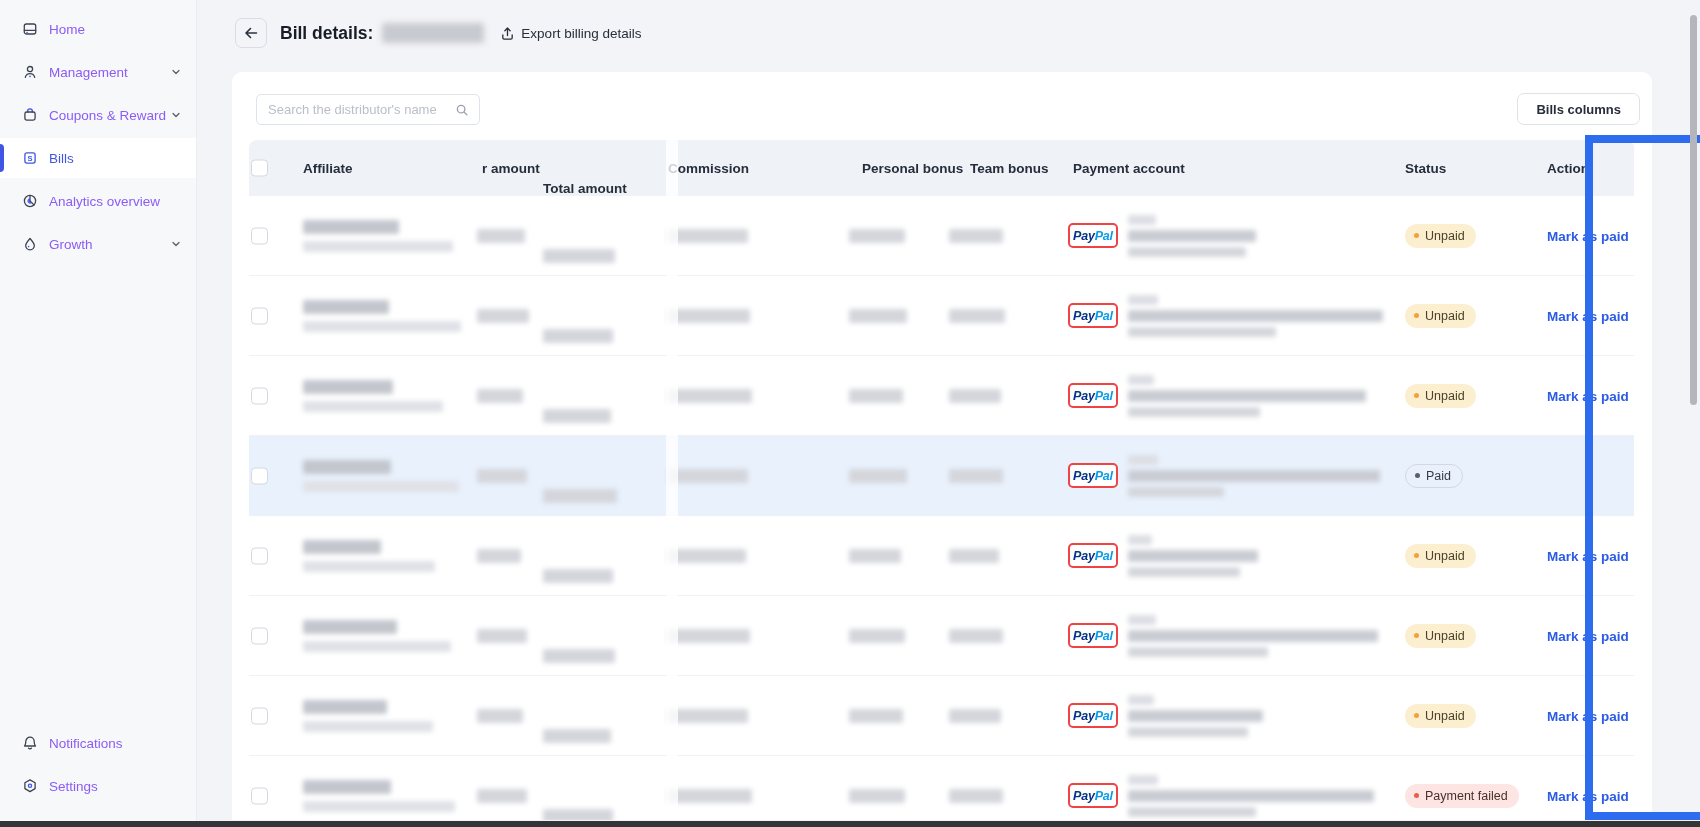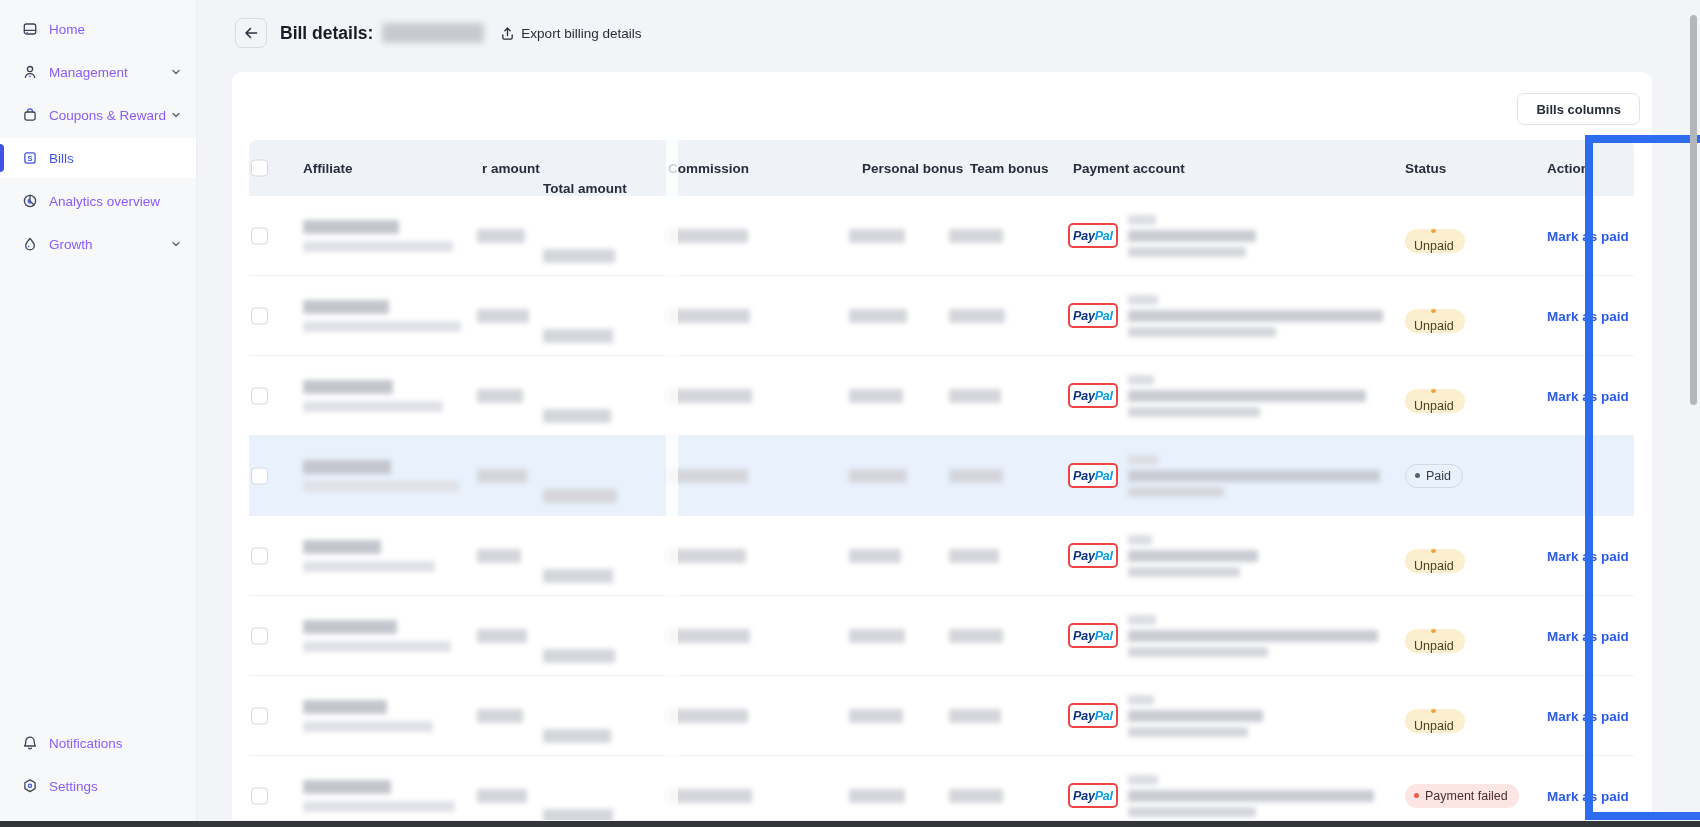--- a/index.html
+++ b/index.html
@@ -59,21 +59,21 @@
 
   .paycell { display:flex; align-items:center; gap:10px; }
   .pp-logo { width:50px; height:25px; border:2px solid #ef4444; border-radius:5px; background:#fff; display:flex; align-items:center; justify-content:center; font-size:12.5px; font-weight:800; font-style:italic; letter-spacing:-.2px; flex:none; }
   .pp-pay { color:#053385; } .pp-pal { color:#0d9de4; }
   .acc-lines { display:flex; flex-direction:column; gap:5px; }
   .acc-blk { height:10px; border-radius:2px; filter:blur(2.5px); }
   .acc-top { background:#dcdee4; } .acc-mid { background:#c9ccd3; height:12px; } .acc-bot { background:#d4d6dc; }
 
   .badge { display:inline-flex; align-items:center; gap:6px; height:24px; padding:0 11px 0 9px; border-radius:999px; font-size:12.5px; color:#3c3a30; }
   .badge .dot { width:5px; height:5px; border-radius:50%; }
-  .badge.unpaid { background:#fcefd0; color:#4a4227;flex-direction:column; }
+  .badge.unpaid { background:#fcefd0; color:#4a4227; }
   .badge.unpaid .dot { background:#f0a33a; }
   .badge.paid { background:transparent; border:1px solid #d5d8df; color:#383c46; }
   .badge.paid .dot { background:#5a5f6b; }
   .badge.failed { background:#fce5e2; color:#4a302c; }
   .badge.failed .dot { background:#ee5a4f; }
 
   .action-link { font-size:13.5px; font-weight:600; color:#2c5ce5; cursor:pointer; }
 
   
   .col-divider-strip { position:absolute; left:469px; top:140px; width:12px; height:680px; background:rgba(255,255,255,.78); z-index:30; pointer-events:none; }
@@ -190,20 +190,27 @@
       <svg class="ic" viewBox="0 0 16 16" fill="none" stroke="currentColor" stroke-width="1.4" stroke-linecap="round" stroke-linejoin="round">
           <path d="M8 10.2V2.6M5.2 5 8 2.2 10.8 5"></path>
           <path d="M3 9.6v3A1.4 1.4 0 0 0 4.4 14h7.2A1.4 1.4 0 0 0 13 12.6v-3"></path>
         </svg>
       <span>Export billing details</span>
     </div>
   </div>
 
   <div class="card">
     <div class="toolbar">
+      <div class="search-wrap">
+        <input type="text" placeholder="Search the distributor's name" style="">
+        <svg class="search-ic" viewBox="0 0 16 16" fill="none" stroke="currentColor" stroke-width="1.5" stroke-linecap="round">
+            <circle cx="7" cy="7" r="4.3"></circle>
+            <path d="m10.4 10.4 3.1 3.1"></path>
+          </svg>
+      </div>
       <button class="edit-btn">Bills columns</button>
     </div>
 
     <div class="table">
       <div class="thead">
         <div class="cell c-cb">
             <div class="cbox"></div>
           </div>
         <div class="cell c-aff">Affiliate</div>
         <div class="cell c-ord">r amount</div>

